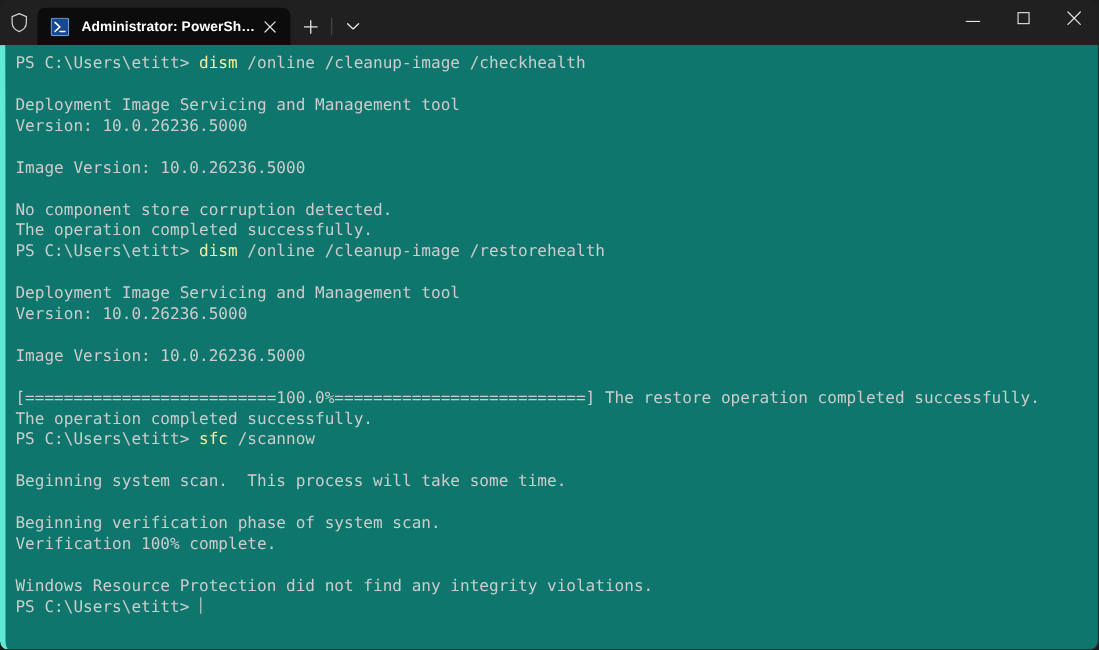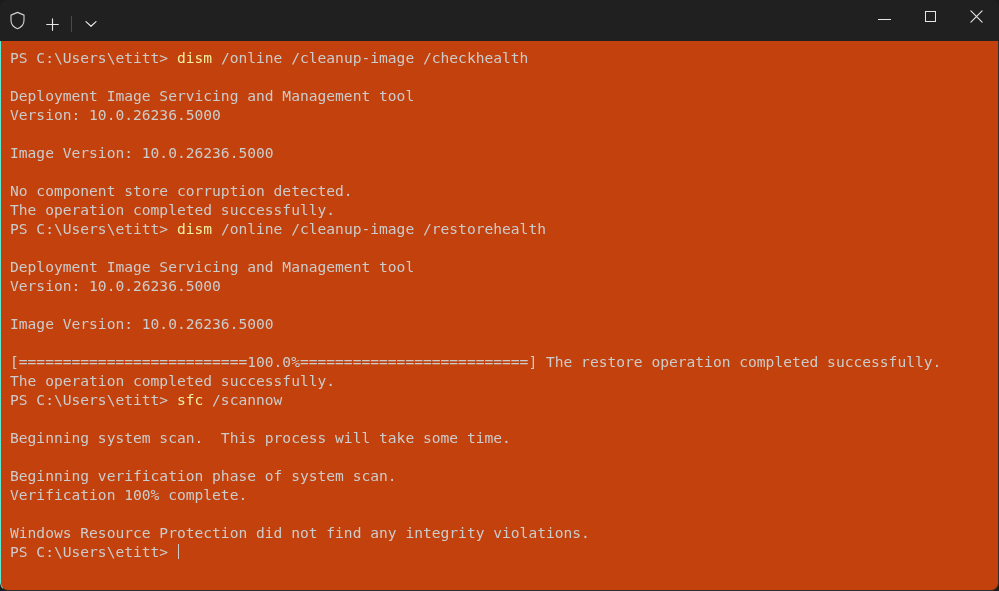--- a/index.html
+++ b/index.html
@@ -144,23 +144,23 @@
     box-sizing: border-box;
   }
 
   
   #terminal {
     position: absolute;
     left: 0;
     top: 41px;
     width: 999px;
     height: 550px;
-    background: #c2410c;
+    background: #0f766e;
     border-radius: 0 0 8px 8px;
-    border-left: 1px solid #5eead4;
+    border-left: 5px solid #5eead4;
     border-right: 1px solid #2e2e2e;
     border-bottom: 1px solid #2e2e2e;
     box-sizing: border-box;
     overflow: hidden;
   }
   #screen {
     padding: 7px 0 0 9px;
     font-family: "DejaVu Sans Mono", "Liberation Mono", monospace;
     font-size: 14.6px;
     line-height: 19px;
@@ -189,20 +189,37 @@
 <div id="window">
 
   <div id="titlebar">
 
     <div class="shield-slot">
       <svg width="17" height="19" viewBox="0 0 17 19" fill="none">
         <path d="M8.5 1.4 L15 4.1 V9.2 C15 13.4 12.2 16.3 8.5 17.7 C4.8 16.3 2 13.4 2 9.2 V4.1 Z" stroke="#cfcfcf" stroke-width="1.15" fill="none" stroke-linejoin="round"></path>
       </svg>
     </div>
 
+    <div id="tabstrip">
+      <div class="tab">
+        <span class="tab-icon">
+          <svg width="17" height="17" viewBox="0 0 17 17">
+            <rect x="0.6" y="0.6" width="15.8" height="15.8" rx="1.6" fill="#18488f" stroke="#6f9de0" stroke-width="1.1"></rect>
+            <path d="M4 4.4 L8.4 8.5 L4 12.6" stroke="#ffffff" stroke-width="1.45" fill="none" stroke-linecap="round" stroke-linejoin="round"></path>
+            <path d="M8.6 12.6 L13 12.6" stroke="#ffffff" stroke-width="1.45" stroke-linecap="round"></path>
+          </svg>
+        </span>
+        <span class="tab-title">Administrator: PowerShell</span>
+        <span class="tab-close">
+          <svg width="11" height="11" viewBox="0 0 11 11">
+            <path d="M0.9 0.9 L10.1 10.1 M10.1 0.9 L0.9 10.1" stroke="#e6e6e6" stroke-width="1.1" stroke-linecap="round"></path>
+          </svg>
+        </span>
+      </div>
+    </div>
 
     <div class="newtab-btn">
       <svg width="13" height="13" viewBox="0 0 13 13">
         <path d="M6.5 0.7 V12.3 M0.7 6.5 H12.3" stroke="#e6e6e6" stroke-width="1.15" stroke-linecap="round"></path>
       </svg>
     </div>
     <div class="tab-divider"></div>
     <div class="dropdown-btn">
       <svg width="12" height="8" viewBox="0 0 12 8">
         <path d="M1 1.6 L6 6.3 L11 1.6" stroke="#e6e6e6" stroke-width="1.2" fill="none" stroke-linecap="round" stroke-linejoin="round"></path>

